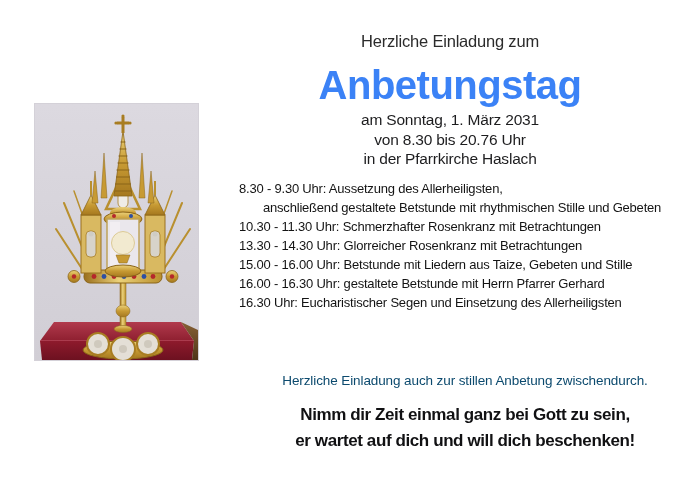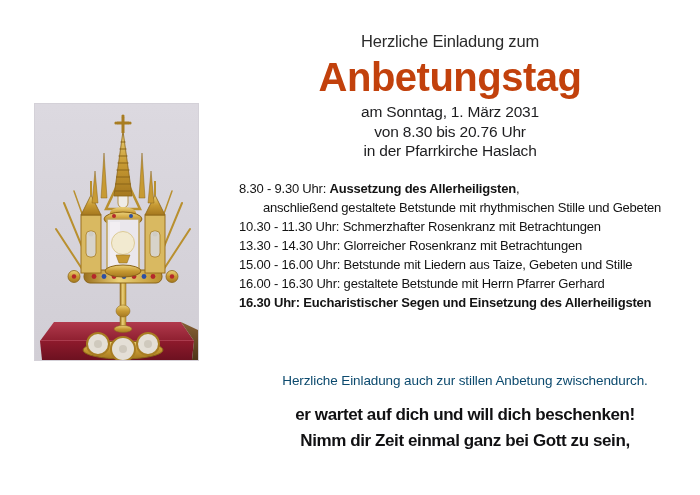--- a/index.html
+++ b/index.html
@@ -4,31 +4,31 @@
 <style>
   html,body{margin:0;padding:0;background:#ffffff;}
   .page{
     position:relative;width:700px;height:495px;background:#ffffff;overflow:hidden;
     font-family:"Liberation Sans", sans-serif;color:#1c1c1e;padding-left:16px;
   }
   
   .header{position:absolute;left:200px;top:31px;width:500px;text-align:center;}
   .intro{font-size:16.5px;letter-spacing:-0.2px;color:#2b2b2b;line-height:20px;}
   .title{
-    margin-top:4px;font-size:40px;font-weight:700;letter-spacing:-0.5px;
-    color:#c2410c;line-height:44px;
+    margin-top:12px;font-size:40px;font-weight:700;letter-spacing:-0.5px;
+    color:#3b82f6;line-height:44px;
   }
   .dates{margin-top:3px;font-size:15.5px;font-weight:500;line-height:19.5px;color:#1d1d1f;letter-spacing:-0.2px;}
   
   .schedule{
     position:absolute;left:239px;top:179px;width:450px;
     font-size:13px;line-height:19px;letter-spacing:-0.2px;color:#141414;
   }
   .sched-line{white-space:nowrap;}
-  .sched-line .b{font-weight:700;}
+  .sched-line .b{font-weight:400;}
   .sched-line.indent{padding-left:24px;}
   
   .invitation{
     position:absolute;left:230px;top:371px;width:470px;text-align:center;
     font-size:13.5px;line-height:19px;color:#0c4a6e;letter-spacing:-0.1px;
   }
   .closing{
     position:absolute;left:230px;top:402px;width:470px;text-align:center;
     font-size:17px;font-weight:700;line-height:26px;letter-spacing:-0.4px;color:#111113;
   }
@@ -181,17 +181,17 @@
     <div class="sched-line indent"><span>anschließend gestaltete Betstunde mit rhythmischen Stille und Gebeten</span><span class="b"></span><span></span></div>
     <div class="sched-line"><span>10.30 - 11.30 Uhr: Schmerzhafter Rosenkranz mit Betrachtungen</span><span class="b"></span><span></span></div>
     <div class="sched-line"><span>13.30 - 14.30 Uhr: Glorreicher Rosenkranz mit Betrachtungen</span><span class="b"></span><span></span></div>
     <div class="sched-line"><span>15.00 - 16.00 Uhr: Betstunde mit Liedern aus Taize, Gebeten und Stille</span><span class="b"></span><span></span></div>
     <div class="sched-line"><span>16.00 - 16.30 Uhr: gestaltete Betstunde mit Herrn Pfarrer Gerhard</span><span class="b"></span><span></span></div>
     <div class="sched-line"><span></span><span class="b">16.30 Uhr: Eucharistischer Segen und Einsetzung des Allerheiligsten</span><span></span></div>
   </div>
 
   <div class="invitation">Herzliche Einladung auch zur stillen Anbetung zwischendurch.</div>
   <div class="closing">
+    <div>Nimm dir Zeit einmal ganz bei Gott zu sein,</div>
     <div>er wartet auf dich und will dich beschenken!</div>
-    <div>Nimm dir Zeit einmal ganz bei Gott zu sein,</div>
   </div>
 
 </div>
 
 </body></html>

